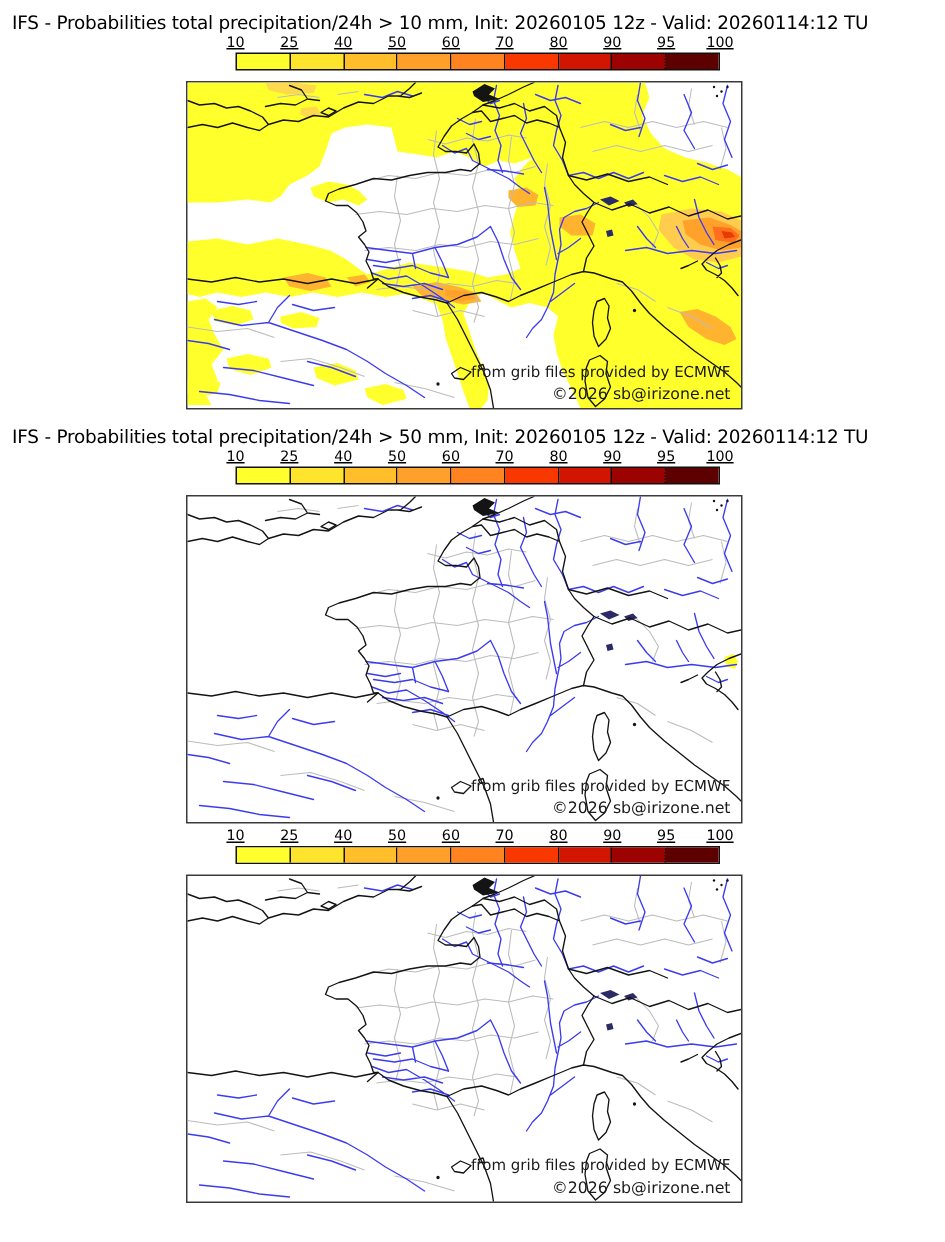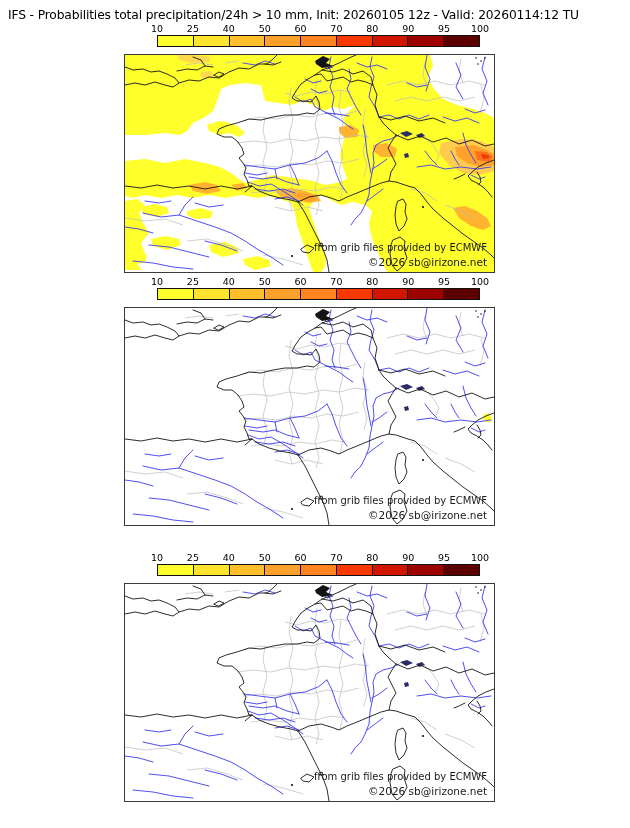--- a/index.html
+++ b/index.html
@@ -1,21 +1,21 @@
 <!DOCTYPE html>
 <html><head>
 <meta charset="utf-8">
 <style>
   html,body{margin:0;padding:0;background:#ffffff;}
   body{width:630px;height:828px;font-family:"DejaVu Sans","Liberation Sans",sans-serif;color:#000;overflow:hidden;}
   .panel{height:276px;overflow:hidden;}
   .panel-title{font-size:12.3px;line-height:15px;padding:8px 0 0 8px;white-space:nowrap;letter-spacing:-0.15px;}
   .cbar{position:relative;margin:0 0 0 157px;width:323px;}
   .ticks{position:relative;height:12px;font-size:9.5px;}
-  .tick{position:absolute;top:0;transform:translateX(-50%);}
+  .tick{position:absolute;top:0;transform:translateX(-50%);text-decoration:underline;}
   .bar{display:flex;width:323px;height:12px;border:1px solid #111;box-sizing:border-box;background:#fff;}
   .seg{flex:1;border-right:1px solid #111;}
   .seg:nth-child(8){border-right-style:dotted;}
   .seg:last-child{border-right:none;}
   .mapbox{margin:7px 0 0 124px;width:369px;height:217px;border:1px solid #3a3a3a;position:relative;background:#fff;}
   .mapbox svg{display:block;}
   .coast{stroke:#141414;fill:none;stroke-width:0.9;stroke-linejoin:round;stroke-linecap:round;}
   .river{stroke:#3b3bf0;fill:none;stroke-width:0.9;stroke-linejoin:round;stroke-linecap:round;}
   .admin{stroke:#bcbcbc;fill:none;stroke-width:0.7;stroke-linejoin:round;}
   .lake{fill:#2b2b66;stroke:none;}
@@ -159,20 +159,21 @@
     <svg width="369" height="217" viewBox="0 0 369 217">
       <use href="#precip-tp10"></use>
       <use href="#basemap"></use>
       <text class="credit" x="362" y="196">from grib files provided by ECMWF</text>
       <text class="credit2" x="362" y="211">©2026 sb@irizone.net</text>
     </svg>
   </div>
 </section>
 
 <section class="panel">
+  <div class="panel-title">IFS - Probabilities total precipitation/24h &gt; 50 mm, Init: 20260105 12z - Valid: 20260114:12 TU</div>
   <div class="cbar">
     <div class="ticks">
       <span class="tick" style="left:0px">10</span>
       <span class="tick" style="left:35.9px">25</span>
       <span class="tick" style="left:71.8px">40</span>
       <span class="tick" style="left:107.7px">50</span>
       <span class="tick" style="left:143.6px">60</span>
       <span class="tick" style="left:179.4px">70</span>
       <span class="tick" style="left:215.3px">80</span>
       <span class="tick" style="left:251.2px">90</span>

